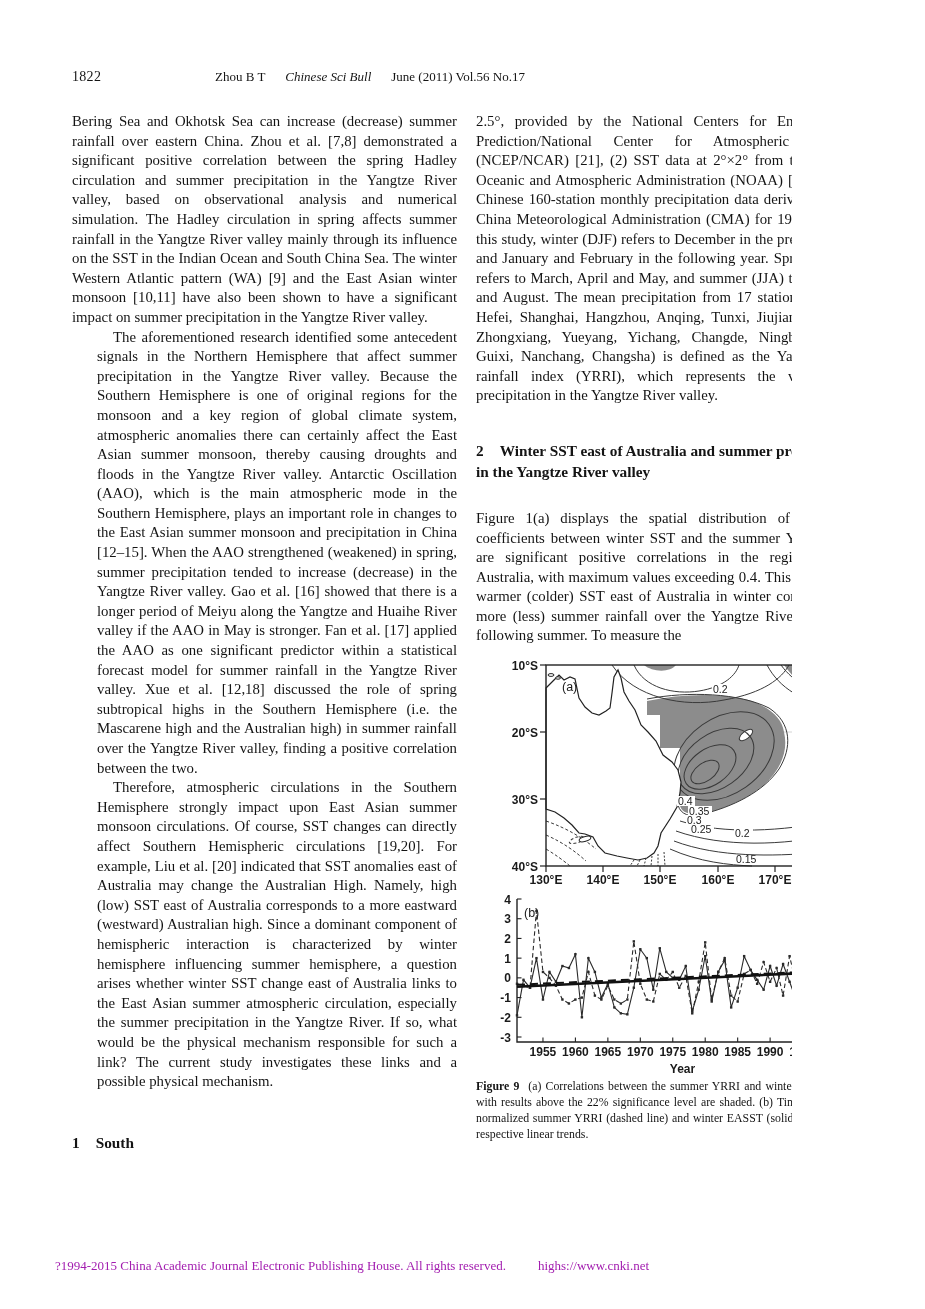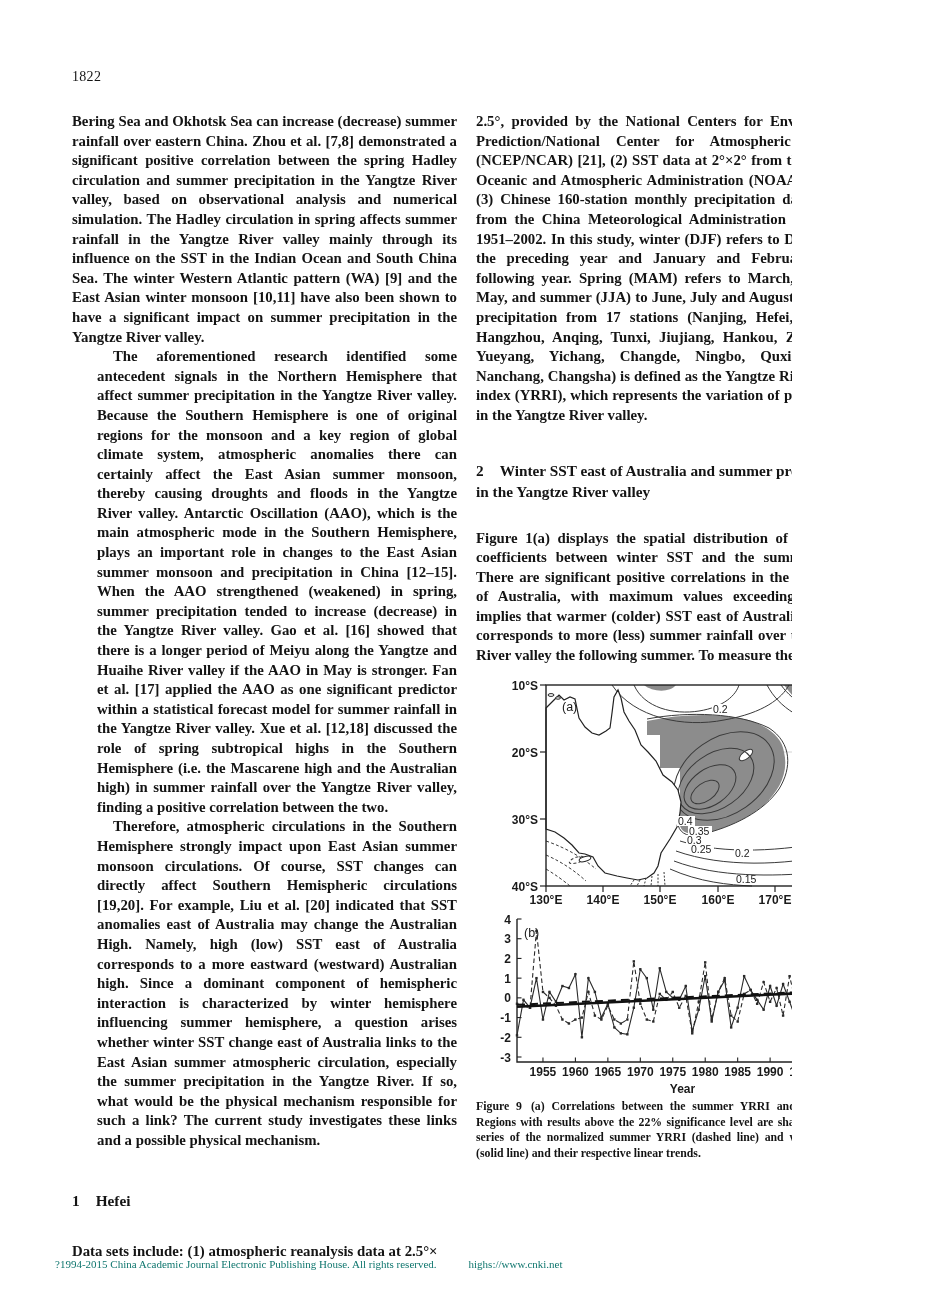--- a/index.html
+++ b/index.html
@@ -8,53 +8,57 @@
   
   .hdr{position:absolute;top:69px;left:72px;right:68px;height:20px;}
   .hdr .pn{position:absolute;left:0;top:0;font-size:14px;letter-spacing:.3px;}
   .hdr .center{display:flex;justify-content:center;gap:20px;position:relative;left:-28px;font-size:13px;}
   .hdr .jrnl{font-style:italic;}
   
   .col{position:absolute;top:112px;font-size:14.8px;line-height:19.6px;text-align:justify;
        hyphens:auto;-webkit-hyphens:auto;}
   .col-l{left:72px;width:385px;}
   .col-r{left:476px;width:389px;}
-  .col p{margin:0;font-weight:bold;}
+  .col p{margin:0;}
   p.ind{text-indent:16px;margin-left:25px;}
   h2{font-size:15.3px;line-height:21.5px;margin:0;text-align:left;font-weight:bold;}
   .sec-num{margin-right:16px;}
   .h2-1{margin-top:40px;margin-bottom:30px;}
   .h2-2{margin-top:34px;margin-bottom:26px;}
   
   .fig{margin-top:7px;margin-left:8px;width:390px;}
   .fig svg{display:block;}
   .cap{font-size:11.8px;line-height:15.9px;margin-top:4px;text-align:justify;}
   .cap b{margin-right:9px;}
   
   .tick{font-family:"Liberation Sans","DejaVu Sans",sans-serif;font-size:12px;font-weight:600;fill:#1a1a1a;}
   .clab{font-family:"Liberation Sans","DejaVu Sans",sans-serif;font-size:10.5px;fill:#1a1a1a;}
   .plab{font-family:"Liberation Sans","DejaVu Sans",sans-serif;font-size:12.5px;fill:#1a1a1a;}
   
-  .foot{position:absolute;left:55px;top:1258px;font-size:11px;color:#0f766e;display:flex;gap:32px;}
+  .foot{position:absolute;left:55px;top:1258px;font-size:13px;color:#a21caf;display:flex;gap:32px;}
 </style>
 </head>
 <body>
 
 <div class="page">
 
   <div class="hdr">
     <span class="pn">1822</span>
+    <div class="center">
+      <span>Zhou B T</span>
+      <span class="jrnl">Chinese Sci Bull</span>
+      <span>June (2011) Vol.56 No.17</span>
+    </div>
   </div>
 
   <div class="col col-l">
     <p>Bering Sea and Okhotsk Sea can increase (decrease) summer rainfall over eastern China. Zhou et al. [7,8] demonstrated a significant positive correlation between the spring Hadley circulation and summer precipitation in the Yangtze River valley, based on observational analysis and numerical simulation. The Hadley circulation in spring affects summer rainfall in the Yangtze River valley mainly through its influence on the SST in the Indian Ocean and South China Sea. The winter Western Atlantic pattern (WA) [9] and the East Asian winter monsoon [10,11] have also been shown to have a significant impact on summer precipitation in the Yangtze River valley.</p>
     <p class="ind">The aforementioned research identified some antecedent signals in the Northern Hemisphere that affect summer precipitation in the Yangtze River valley. Because the Southern Hemisphere is one of original regions for the monsoon and a key region of global climate system, atmospheric anomalies there can certainly affect the East Asian summer monsoon, thereby causing droughts and floods in the Yangtze River valley. Antarctic Oscillation (AAO), which is the main atmospheric mode in the Southern Hemisphere, plays an important role in changes to the East Asian summer monsoon and precipitation in China [12–15]. When the AAO strengthened (weakened) in spring, summer precipitation tended to increase (decrease) in the Yangtze River valley. Gao et al. [16] showed that there is a longer period of Meiyu along the Yangtze and Huaihe River valley if the AAO in May is stronger. Fan et al. [17] applied the AAO as one significant predictor within a statistical forecast model for summer rainfall in the Yangtze River valley. Xue et al. [12,18] discussed the role of spring subtropical highs in the Southern Hemisphere (i.e. the Mascarene high and the Australian high) in summer rainfall over the Yangtze River valley, finding a positive correlation between the two.</p>
     <p class="ind">Therefore, atmospheric circulations in the Southern Hemisphere strongly impact upon East Asian summer monsoon circulations. Of course, SST changes can directly affect Southern Hemispheric circulations [19,20]. For example, Liu et al. [20] indicated that SST anomalies east of Australia may change the Australian High. Namely, high (low) SST east of Australia corresponds to a more eastward (westward) Australian high. Since a dominant component of hemispheric interaction is characterized by winter hemisphere influencing summer hemisphere, a question arises whether winter SST change east of Australia links to the East Asian summer atmospheric circulation, especially the summer precipitation in the Yangtze River. If so, what would be the physical mechanism responsible for such a link? The current study investigates these links and a possible physical mechanism.</p>
-    <h2 class="h2-1"><span class="sec-num">1</span><span>Hefei</span></h2>
-    <p>Data sets include: (1) atmospheric reanalysis data at 2.5°×</p>
+    <h2 class="h2-1"><span class="sec-num">1</span><span>South</span></h2>
   </div>
 
   <div class="col col-r">
     <p>2.5°, provided by the National Centers for Environmental Prediction/National Center for Atmospheric Research (NCEP/NCAR) [21], (2) SST data at 2°×2° from the National Oceanic and Atmospheric Administration (NOAA) [22], and (3) Chinese 160-station monthly precipitation data derived from the China Meteorological Administration (CMA) for 1951–2002. In this study, winter (DJF) refers to December in the preceding year and January and February in the following year. Spring (MAM) refers to March, April and May, and summer (JJA) to June, July and August. The mean precipitation from 17 stations (Nanjing, Hefei, Shanghai, Hangzhou, Anqing, Tunxi, Jiujiang, Hankou, Zhongxiang, Yueyang, Yichang, Changde, Ningbo, Quxian, Guixi, Nanchang, Changsha) is defined as the Yangtze River rainfall index (YRRI), which represents the variation of precipitation in the Yangtze River valley.</p>
     <h2 class="h2-2"><span class="sec-num">2</span><span>Winter SST east of Australia and summer precipitation in the Yangtze River valley</span></h2>
     <p>Figure 1(a) displays the spatial distribution of correlation coefficients between winter SST and the summer YRRI. There are significant positive correlations in the region east of Australia, with maximum values exceeding 0.4. This implies that warmer (colder) SST east of Australia in winter corresponds to more (less) summer rainfall over the Yangtze River valley the following summer. To measure the</p>
 
     <div class="fig">
 
       <svg id="panelA" width="390" height="234" viewBox="0 0 390 234">

